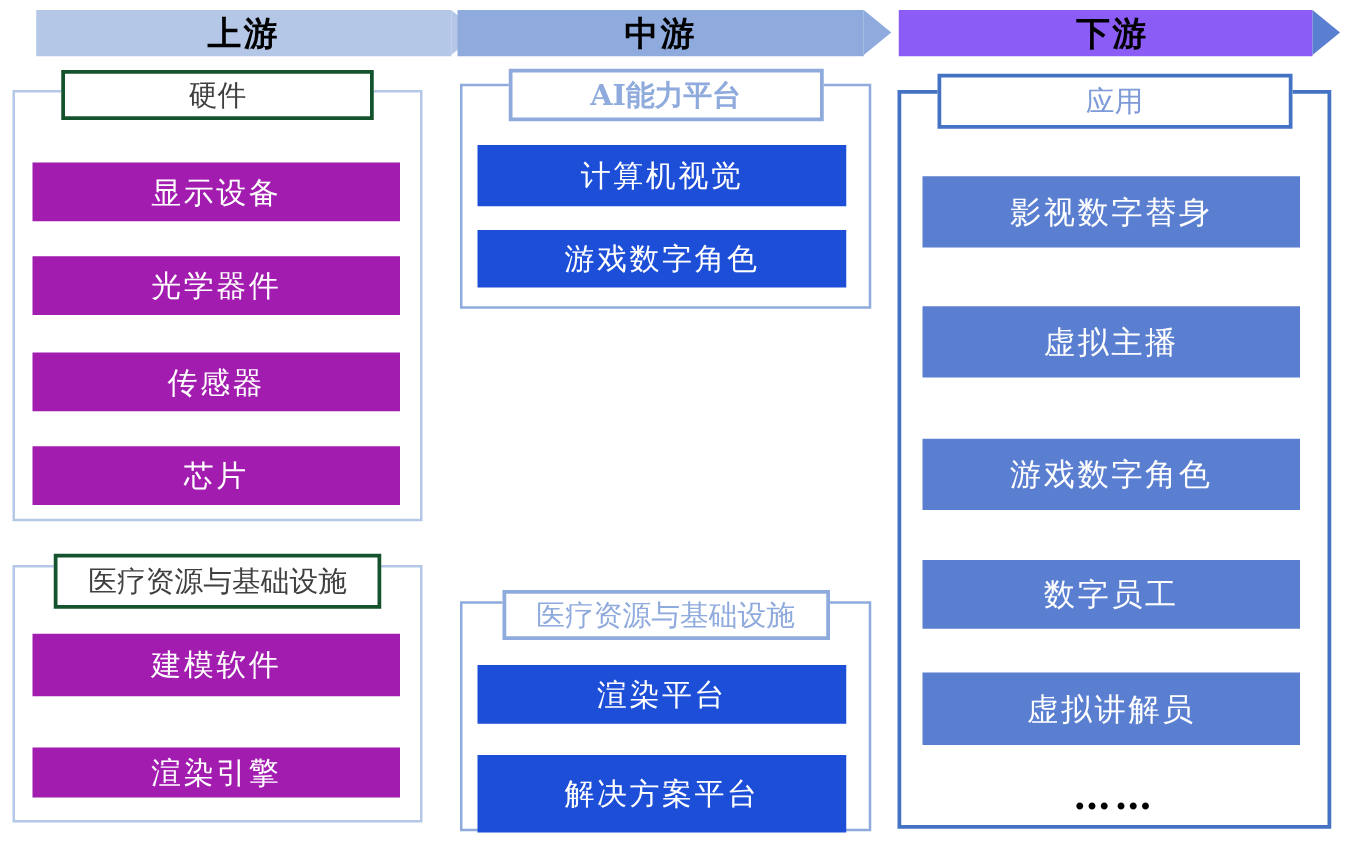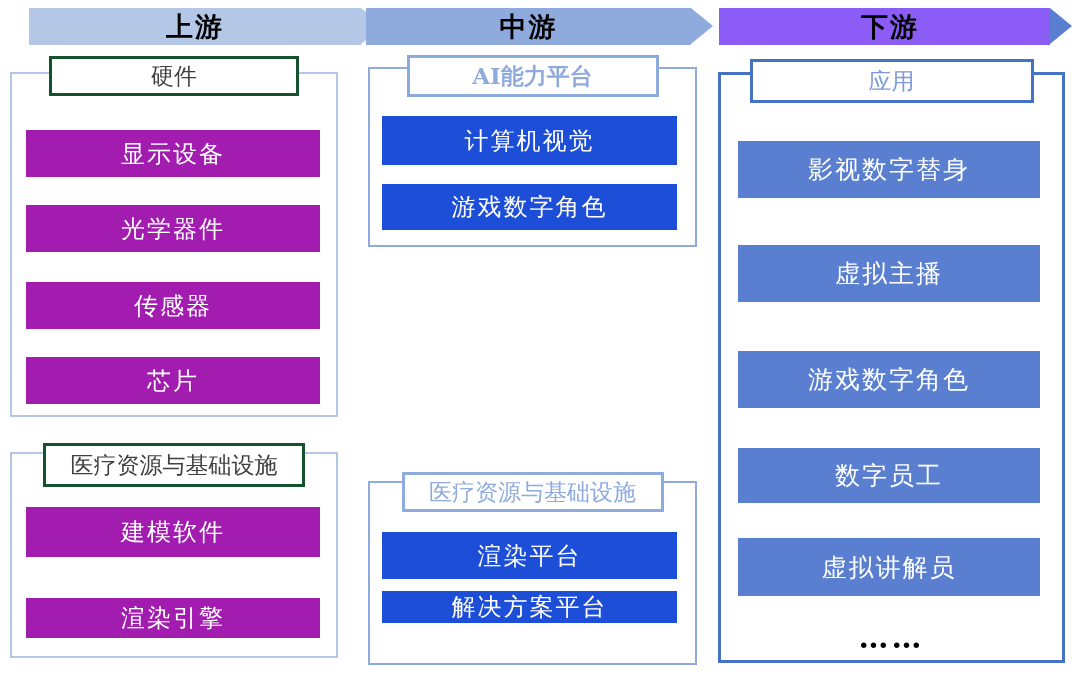--- a/index.html
+++ b/index.html
@@ -110,21 +110,21 @@
   <div class="group gm1 b-medium">
     <div class="ghead h-medium h-bold">AI能力平台</div>
     <div class="bar bar-medium" style="top:47px; height:49px">计算机视觉</div>
     <div class="bar bar-medium" style="top:115px; height:46px">游戏数字角色</div>
   </div>
 
 
   <div class="group gm3 b-medium">
     <div class="ghead h-medium">医疗资源与基础设施</div>
     <div class="bar bar-medium" style="top:49px; height:47px">渲染平台</div>
-    <div class="bar bar-medium" style="top:108px; height:32px">解决方案平台</div>
+    <div class="bar bar-medium" style="top:121px; height:62px">解决方案平台</div>
   </div>
 
   <div class="group gr1 b-dark">
     <div class="ghead h-dark">应用</div>
     <div class="bar bar-dark" style="top:66px">影视数字替身</div>
     <div class="bar bar-dark" style="top:170px">虚拟主播</div>
     <div class="bar bar-dark" style="top:276px">游戏数字角色</div>
     <div class="bar bar-dark" style="top:463px; height:58px">虚拟讲解员</div>
     <div class="bar bar-dark" style="top:373px; height:55px">数字员工</div>
     <div class="ellipsis">……</div>

